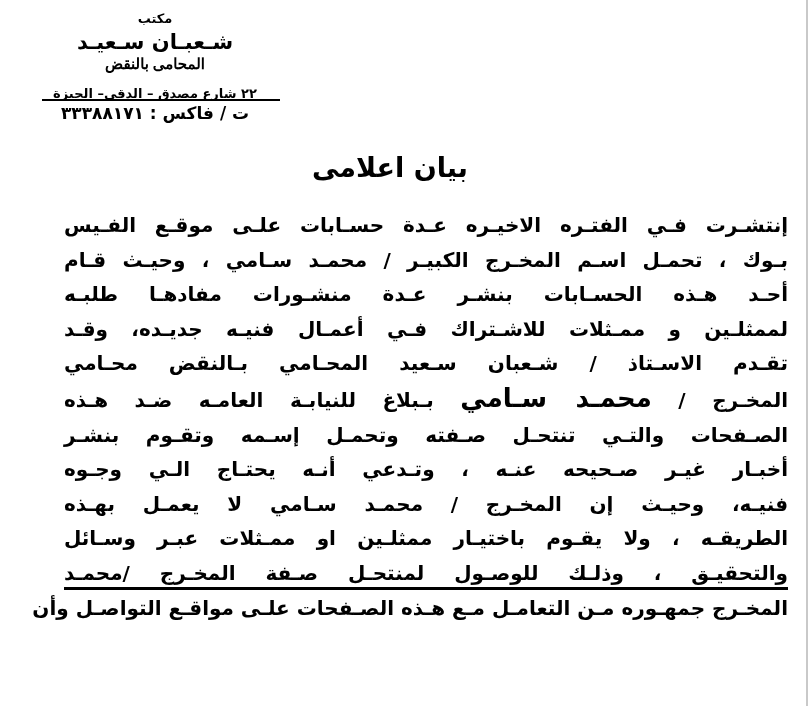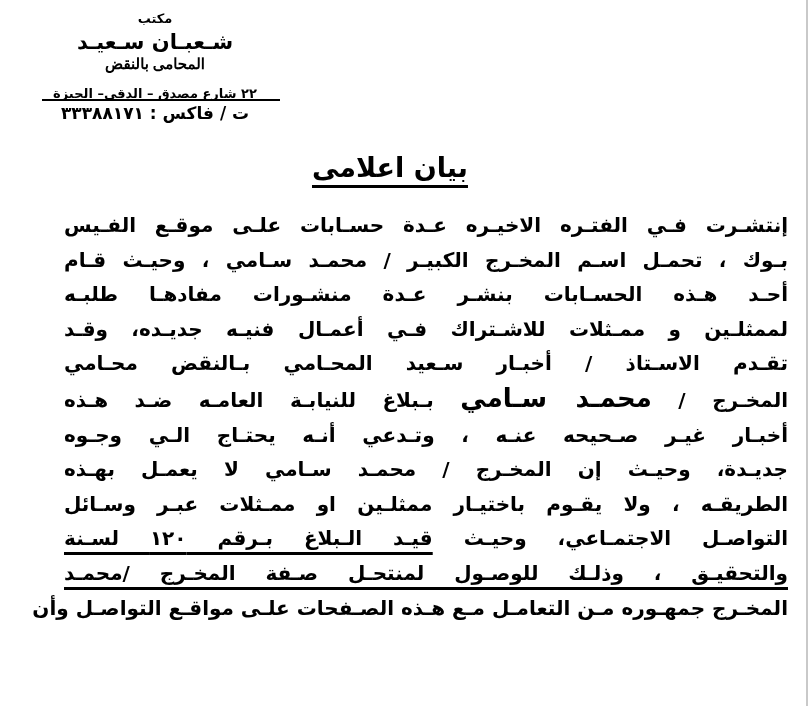--- a/index.html
+++ b/index.html
@@ -30,21 +30,20 @@
   .lh-rule{
     position:absolute;top:99px;left:42px;width:238px;height:2px;background:#000;
   }
   
   .doc-title{
     position:absolute;top:152px;left:0;width:100%;
     text-align:center;
   }
   .doc-title span{
     font-size:27px;font-weight:700;
-    text-decoration:underline;
     text-decoration-thickness:3px;
     text-underline-offset:8px;
     margin-right:30px;
   }
   
   .doc-body{
     position:absolute;top:208px;left:64px;width:724px;
     font-size:20px;font-weight:700;
     line-height:34.6px;
   }
@@ -80,23 +79,23 @@
 
   <div class="doc-title">
     <span>بيان اعلامى</span>
   </div>
 
   <div class="doc-body">
       <div class="bline"><span>إنتشـرت فـي الفتـره الاخيـره عـدة حسـابات علـى موقـع الفـيس</span></div>
       <div class="bline"><span>بـوك ، تحمـل اسـم المخـرج الكبيـر / محمـد سـامي ، وحيـث قـام</span></div>
       <div class="bline"><span>أحـد هـذه الحسـابات بنشـر عـدة منشـورات مفادهـا طلبـه</span></div>
       <div class="bline"><span>لممثلـين و ممـثلات للاشـتراك فـي أعمـال فنيـه جديـده، وقـد</span></div>
-      <div class="bline"><span>تقـدم الاسـتاذ / أخبـار سـعيد المحـامي بـالنقض محـامي</span></div>
+      <div class="bline"><span>تقـدم الاسـتاذ / شـعبان سـعيد المحـامي بـالنقض محـامي</span></div>
       <div class="bline"><span>المخـرج / </span><span class="big">محمـد سـامي</span><span> بـبلاغ للنيابـة العامـه ضـد هـذه</span></div>
+      <div class="bline"><span>الصـفحات والتـي تنتحـل صـفته وتحمـل إسـمه وتقـوم بنشـر</span></div>
       <div class="bline"><span>أخبـار غيـر صـحيحه عنـه ، وتـدعي أنـه يحتـاج الـي وجـوه</span></div>
-      <div class="bline"><span>جديـدة، وحيـث إن المخـرج / محمـد سـامي لا يعمـل بهـذه</span></div>
+      <div class="bline"><span>فنيـه، وحيـث إن المخـرج / محمـد سـامي لا يعمـل بهـذه</span></div>
       <div class="bline"><span>الطريقـه ، ولا يقـوم باختيـار ممثلـين او ممـثلات عبـر وسـائل</span></div>
-      <div class="bline"><span>التواصـل الاجتمـاعي، وحيـث </span><span class="u">قيـد الـبلاغ بـرقم ١٢٠ لسـنة</span></div>
       <div class="bline"><span class="u">والتحقيـق ، وذلـك للوصـول لمنتحـل صـفة المخـرج /محمـد</span></div>
       <div class="bline"><span>المخـرج جمهـوره مـن التعامـل مـع هـذه الصـفحات علـى مواقـع التواصـل وأن</span></div>
     </div>
 
 </div>
 
 </body></html>

